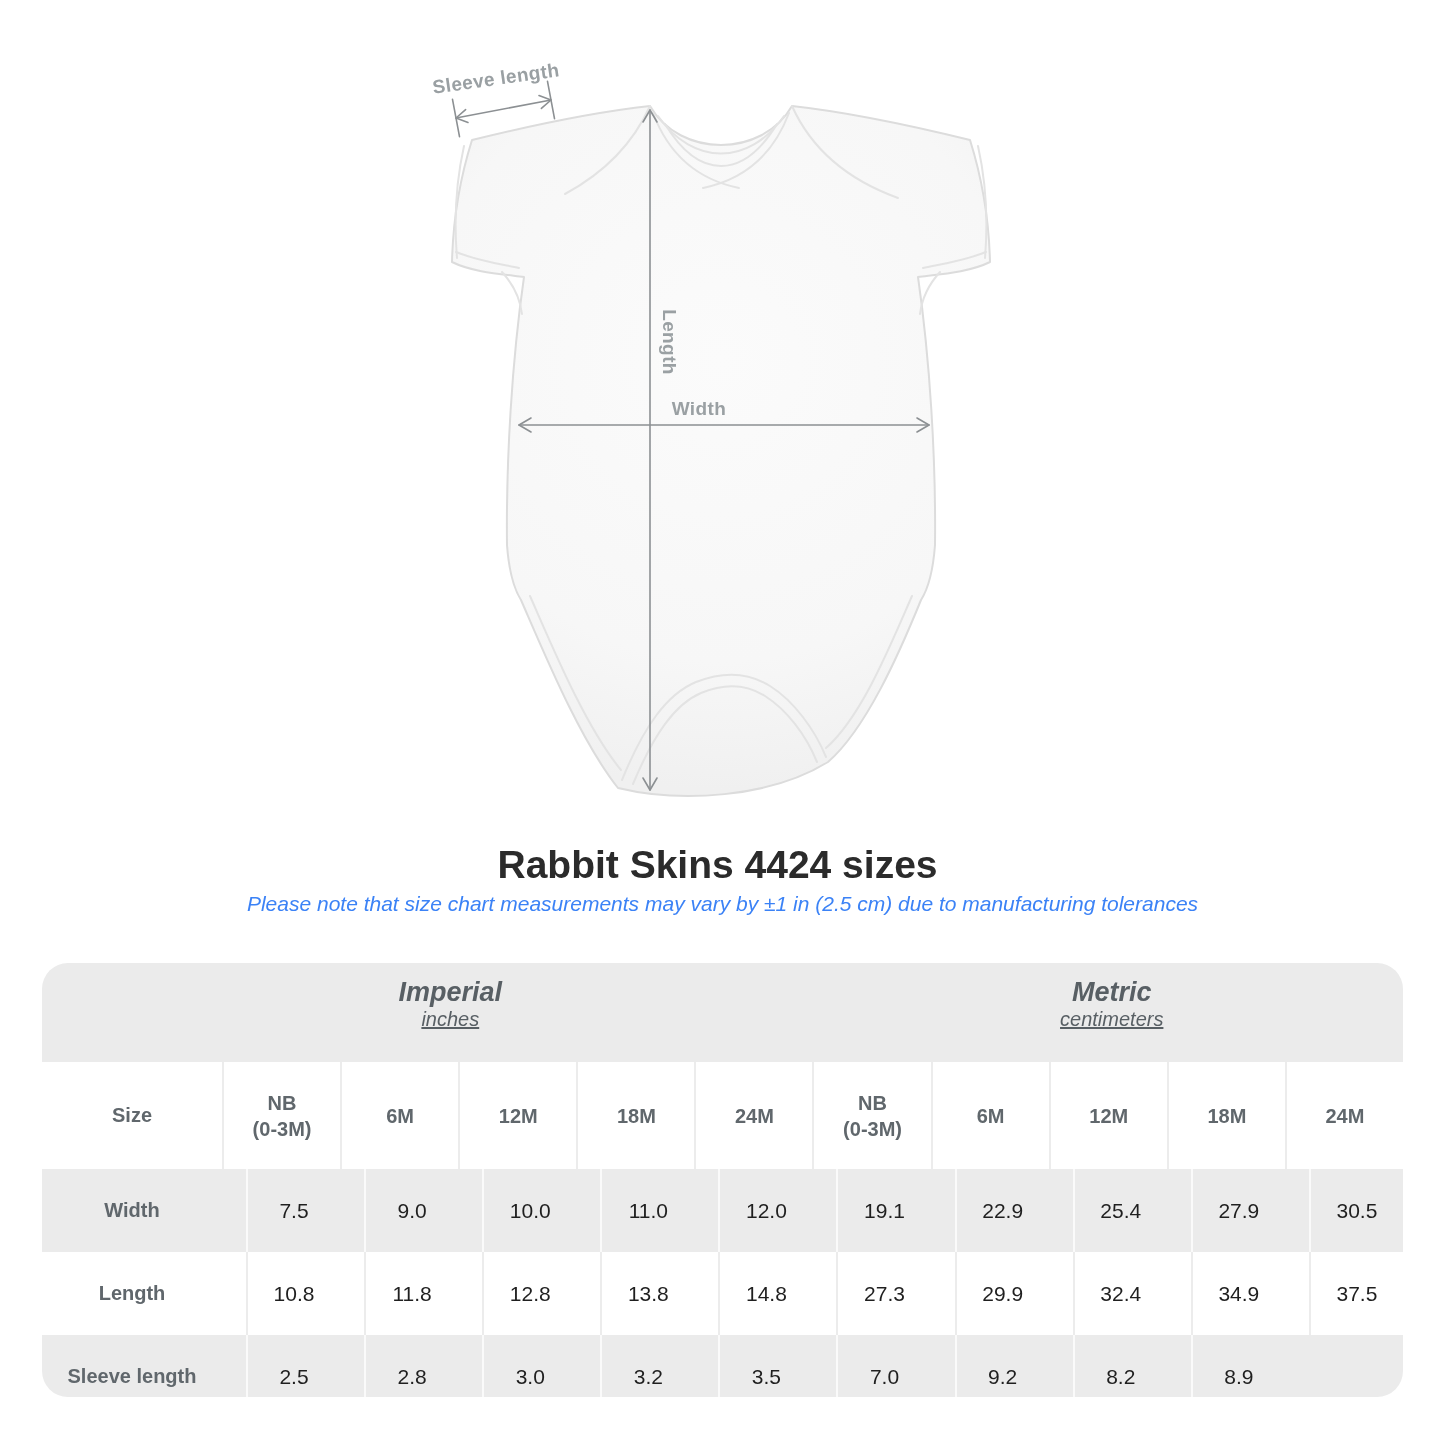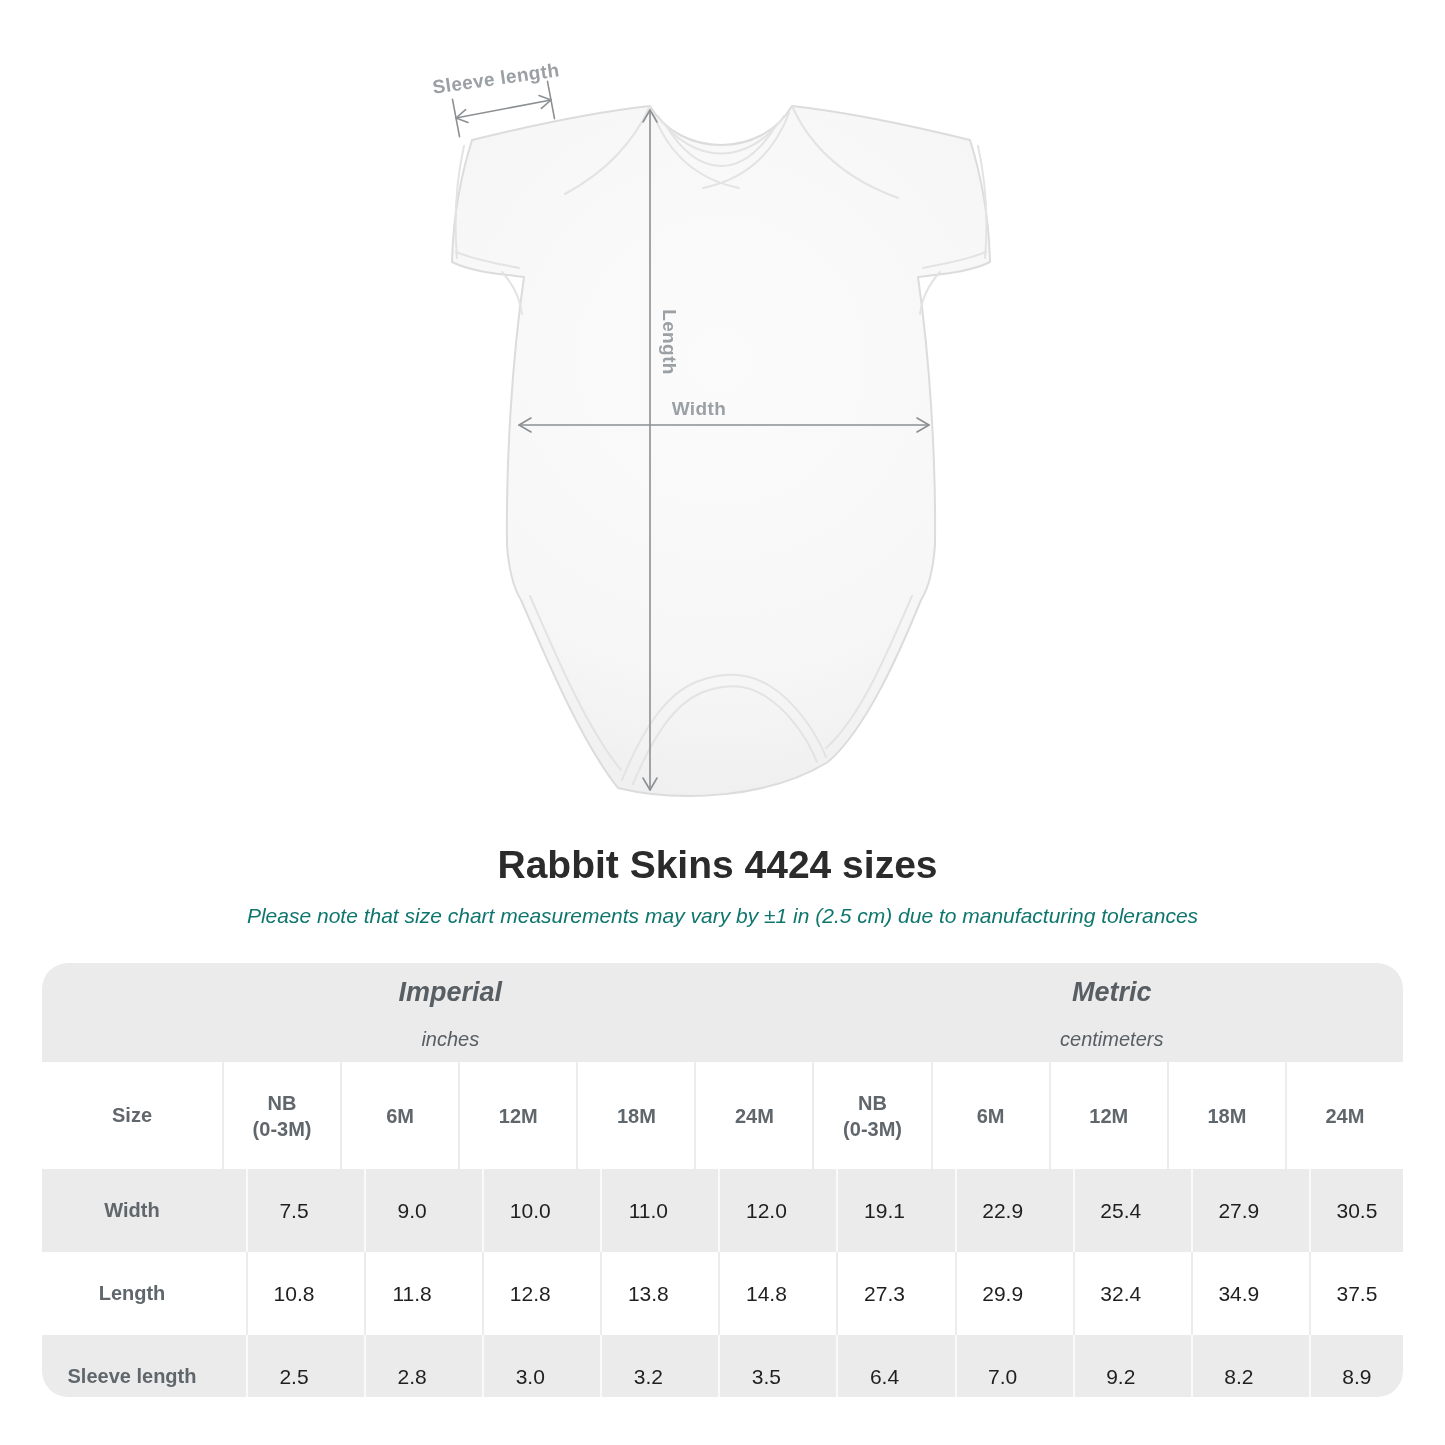--- a/index.html
+++ b/index.html
@@ -16,34 +16,34 @@
   }
   .ann-sleeve{left:496px;top:79px;transform:translate(-50%,-50%) rotate(-8deg);}
   .ann-length{left:669px;top:342px;transform:translate(-50%,-50%) rotate(90deg);}
   .ann-width{left:699px;top:409px;transform:translate(-50%,-50%);}
   
   .title{
     position:absolute;left:0;right:10px;top:845px;margin:0;text-align:center;
     font-size:39px;line-height:1;font-weight:bold;color:#2b2b2b;
   }
   .note{
-    position:absolute;left:0;right:0;top:891px;margin:12px;text-align:center;
-    font-size:21px;line-height:1.2;font-style:italic;color:#0f766e;
+    position:absolute;left:0;right:0;top:891px;margin:0;text-align:center;
+    font-size:21px;line-height:1.2;font-style:italic;color:#3b82f6;
   }
   
   .size-table{
     position:absolute;left:42px;top:963px;width:1361px;height:434px;
     border-radius:26px;overflow:hidden;
   }
   .group-row{position:relative;height:99px;background:#ebebeb;}
   .group{position:absolute;top:15px;transform:translateX(-50%);text-align:center;}
   .group-imperial{left:30%;}
   .group-metric{left:78.6%;}
   .g-label{font-size:27px;font-weight:bold;font-style:italic;color:#585f64;line-height:1.1;}
-  .g-unit{font-size:20px;font-style:italic;color:#585f64;margin-top:20px;}
+  .g-unit{font-size:20px;font-style:italic;color:#585f64;margin-top:0;text-decoration:underline;}
   .grid-row{display:grid;grid-template-columns:180px repeat(10,1fr);}
   .header-row{height:107px;background:#ffffff;--sep:#ececec;}
   .data-row{height:83px;}
   .row-white{background:#ffffff;--sep:#ececec;}
   .row-gray{background:#ebebeb;--sep:#fafafa;}
   .cell{
     display:flex;align-items:center;justify-content:center;text-align:center;
     height:100%;box-sizing:border-box;
   }
   .grid-row .cell + .cell{border-left:2px solid var(--sep);}
@@ -186,21 +186,20 @@
       <div class="cell val">37.5</div>
     </div>
 
     <div class="grid-row data-row row-gray">
       <div class="cell label-cell">Sleeve length</div>
       <div class="cell val">2.5</div>
       <div class="cell val">2.8</div>
       <div class="cell val">3.0</div>
       <div class="cell val">3.2</div>
       <div class="cell val">3.5</div>
-      <div class="cell val">6.4</div>
       <div class="cell val">7.0</div>
       <div class="cell val">9.2</div>
       <div class="cell val">8.2</div>
       <div class="cell val">8.9</div>
     </div>
 
   </div>
 </div>
 
 </body></html>

